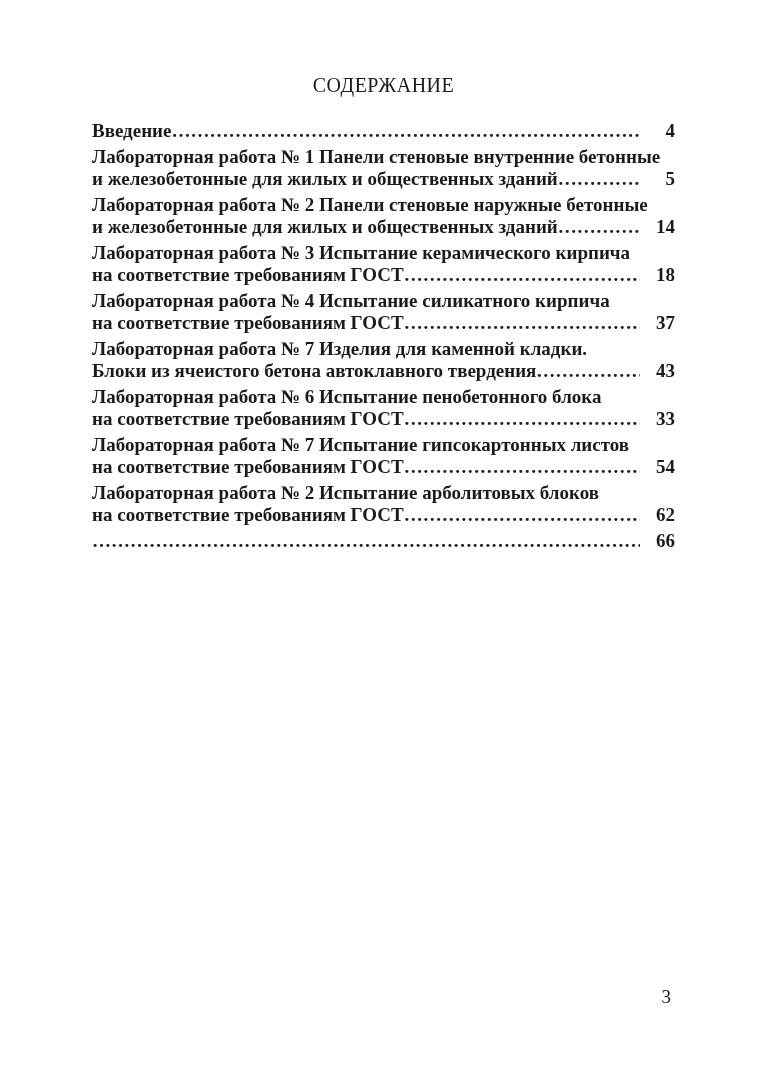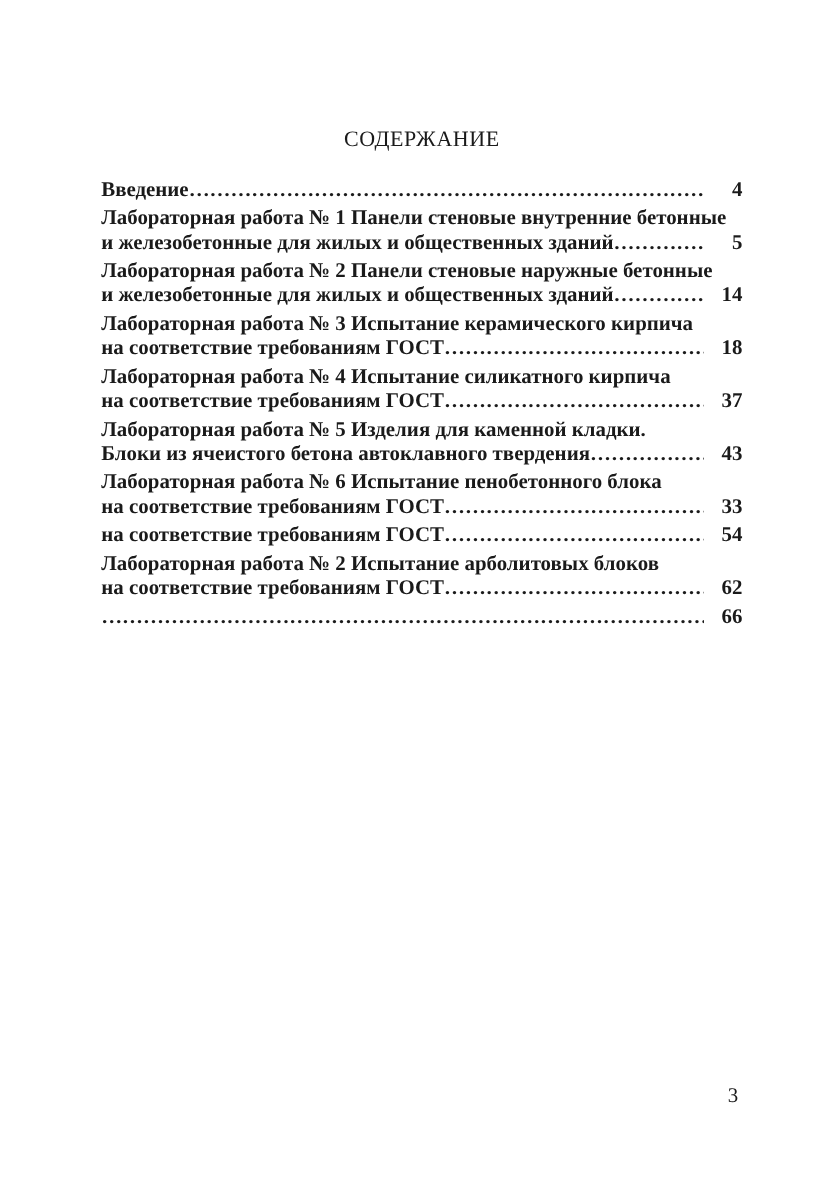--- a/index.html
+++ b/index.html
@@ -4,21 +4,21 @@
 <style>
   html, body { margin: 0; padding: 0; background: #ffffff; }
   .sheet {
     position: relative;
     width: 764px;
     height: 1080px;
     box-sizing: border-box;
     background: #ffffff;
     color: #1a1a1a;
     font-family: "Liberation Serif", "DejaVu Serif", serif;
-    padding: 116px 89px 0 92px;
+    padding: 74px 89px 0 92px;
     overflow: hidden;
   }
   .title {
     font-size: 20px;
     line-height: 22px;
     font-weight: normal;
     text-align: center;
     letter-spacing: 0.5px;
     margin: 0 0 24px 0;
   }
@@ -90,36 +90,37 @@
       </div>
       <div class="entry">
         <div class="line">Лабораторная работа № 4 Испытание силикатного кирпича</div>
         <div class="row">
           <span class="txt">на соответствие требованиям ГОСТ</span>
           <span class="leader">………………………………………………………………………………………………………………</span>
           <span class="pagenum">37</span>
         </div>
       </div>
       <div class="entry">
-        <div class="line">Лабораторная работа № 5 Изделия для каменной кладки.</div>
+        <div class="line">Лабораторная работа № 7 Изделия для каменной кладки.</div>
         <div class="row">
           <span class="txt">Блоки из ячеистого бетона автоклавного твердения</span>
           <span class="leader">………………………………………………………………………………………………………………</span>
           <span class="pagenum">43</span>
         </div>
       </div>
       <div class="entry">
         <div class="line">Лабораторная работа № 6 Испытание пенобетонного блока</div>
         <div class="row">
           <span class="txt">на соответствие требованиям ГОСТ</span>
           <span class="leader">………………………………………………………………………………………………………………</span>
           <span class="pagenum">33</span>
         </div>
       </div>
       <div class="entry">
+        <div class="line">Лабораторная работа № 7 Испытание гипсокартонных листов</div>
         <div class="row">
           <span class="txt">на соответствие требованиям ГОСТ</span>
           <span class="leader">………………………………………………………………………………………………………………</span>
           <span class="pagenum">54</span>
         </div>
       </div>
       <div class="entry">
         <div class="line">Лабораторная работа № 2 Испытание арболитовых блоков</div>
         <div class="row">
           <span class="txt">на соответствие требованиям ГОСТ</span>

